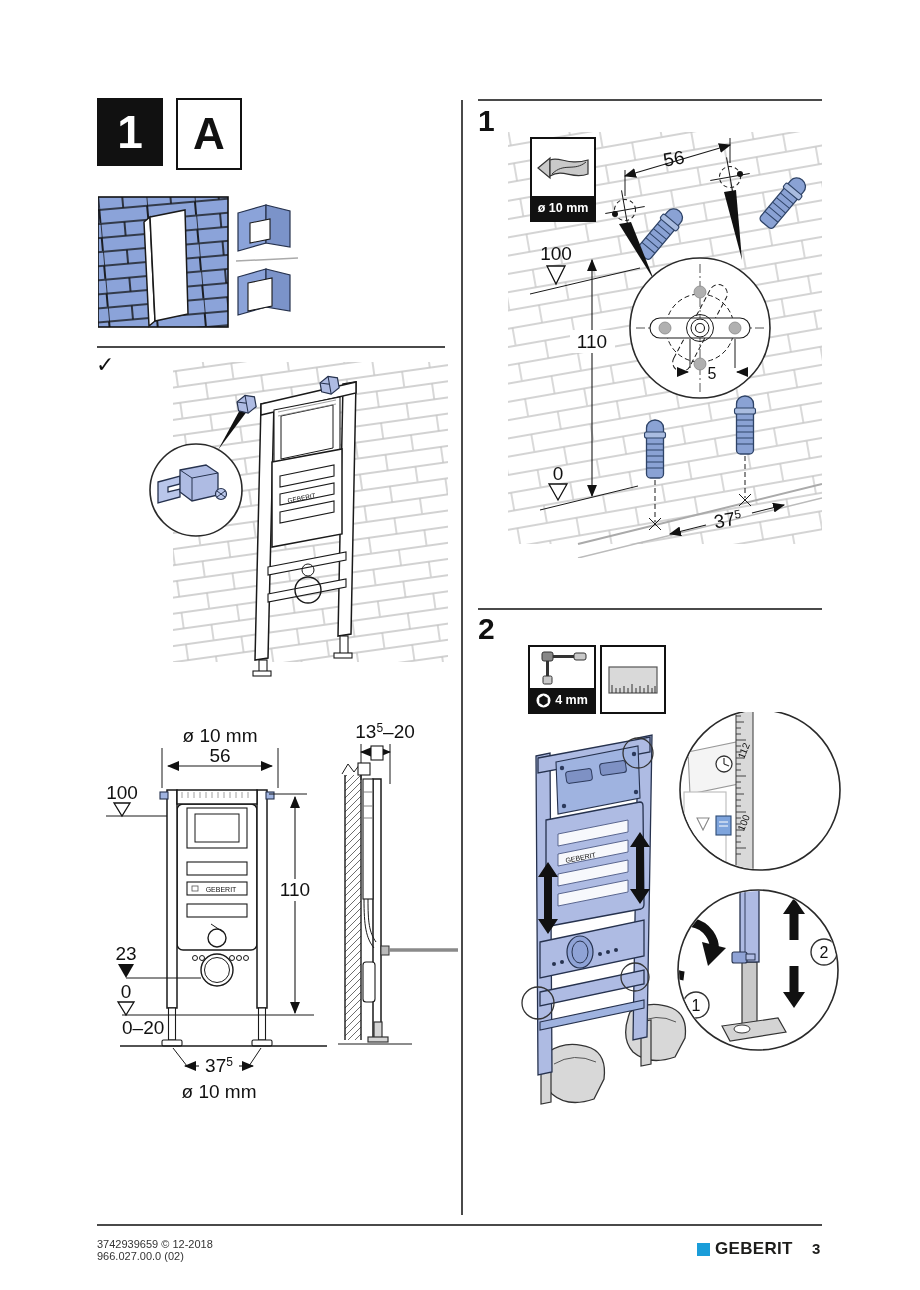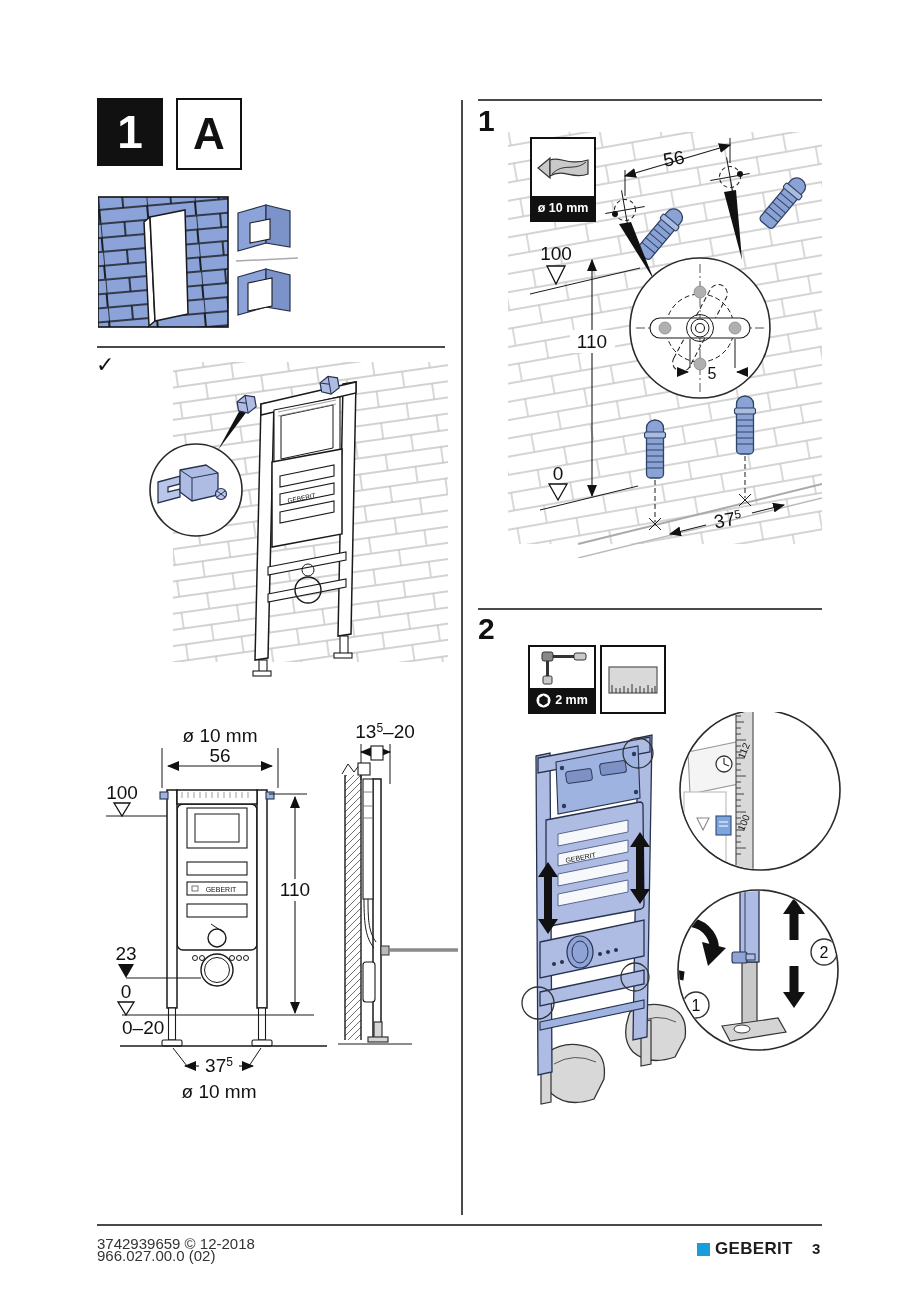--- a/index.html
+++ b/index.html
@@ -11,21 +11,21 @@
   .variant-box{width:62px;height:68px;background:#fff;border:2.5px solid #111;color:#111;display:flex;align-items:center;justify-content:center;
             font-size:44px;font-weight:bold;}
   .hrule{background:#4a4a4a;height:2px;}
   .vrule{background:#4a4a4a;width:2px;}
   .check{font-size:22px;font-weight:bold;color:#111;}
   .sec-head{font-size:30px;font-weight:bold;color:#111;line-height:1;}
   .toolbox{border:2px solid #111;background:#fff;display:flex;flex-direction:column;}
   .toolbox .art{flex:1;display:flex;align-items:center;justify-content:center;}
   .toolbox .band{background:#111;color:#fff;font-weight:bold;font-size:12.5px;height:24px;
                  display:flex;align-items:center;justify-content:center;gap:4px;white-space:nowrap;}
-  .footer-imprint{font-size:15px;line-height:12px;color:#333;}
+  .footer-imprint{font-size:11px;line-height:12px;color:#333;}
   .brand-row{display:flex;align-items:center;gap:5px;}
   .brand-sq{width:13px;height:13px;background:#1a9dd9;}
   .brand-txt{font-size:17px;font-weight:bold;letter-spacing:.3px;color:#1d1d1b;}
   .page-num{font-size:15px;font-weight:bold;color:#1d1d1b;}
   svg{display:block;}
   svg text{font-family:"Liberation Sans","DejaVu Sans",sans-serif;fill:#111;}
   .ln{stroke:#1a1a1a;stroke-width:1.4;fill:none;}
   .lnt{stroke:#1a1a1a;stroke-width:1;fill:none;}
   .wfill{fill:#fff;stroke:#1a1a1a;stroke-width:1.5;}
   .wfillt{fill:#fff;stroke:#1a1a1a;stroke-width:1.1;}
@@ -328,21 +328,21 @@
         <rect x="40" y="3" width="12" height="7" rx="2" fill="#c9c9c9" stroke="#333" stroke-width="1"></rect>
         <line x1="13.5" y1="11" x2="13.5" y2="26" stroke="#333" stroke-width="3"></line>
         <rect x="9" y="26" width="9" height="8" rx="1.5" fill="#c9c9c9" stroke="#333" stroke-width="1"></rect>
       </svg>
     </div>
     <div class="band">
       <svg width="15" height="15" viewBox="0 0 15 15">
         <circle cx="7.5" cy="7.5" r="7" fill="#fff"></circle>
         <polygon points="7.5,2.6 11.7,5 11.7,10 7.5,12.4 3.3,10 3.3,5" fill="#111"></polygon>
       </svg>
-      <span>2 mm</span>
+      <span>4 mm</span>
     </div>
   </div>
 
   <div class="abs toolbox" style="left:600px;top:645px;width:62px;height:65px;">
     <div class="art">
       <svg width="54" height="50" viewBox="0 0 54 50">
         <rect x="3" y="12" width="48" height="26" fill="#d9d9d9" stroke="#555" stroke-width="1.2"></rect>
         <g stroke="#333" stroke-width="1">
           <line x1="6" y1="38" x2="6" y2="30"></line>
             <line x1="10" y1="38" x2="10" y2="33"></line>

